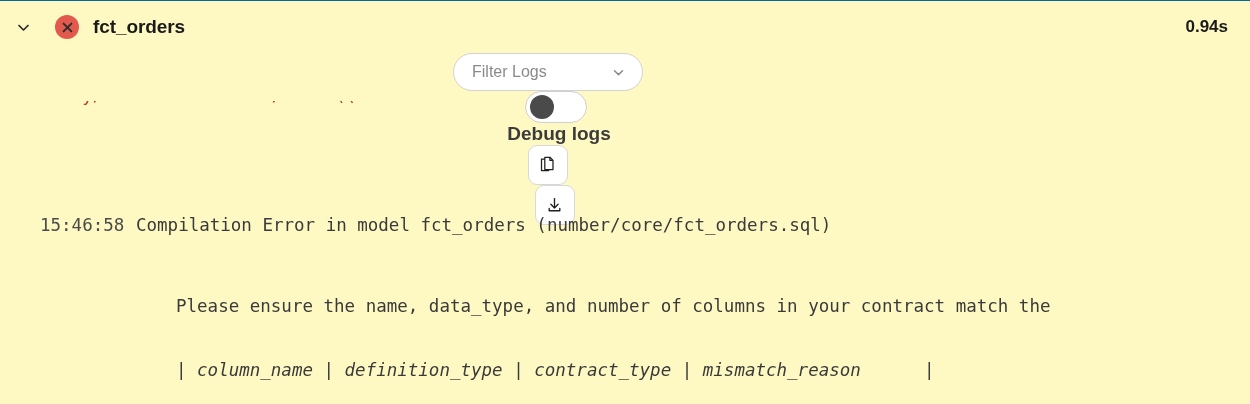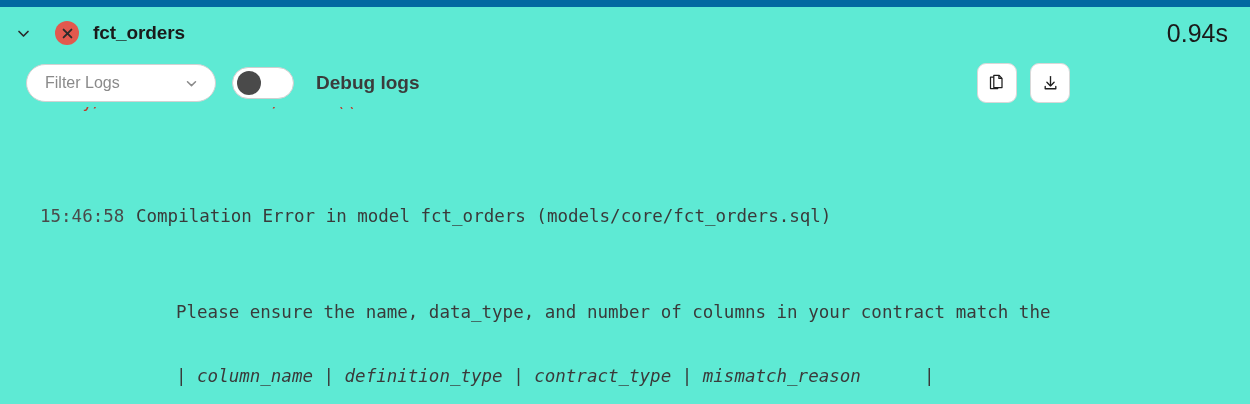--- a/index.html
+++ b/index.html
@@ -10,23 +10,23 @@
     width: 1250px;
     height: 404px;
     background: #ffffff;
     font-family: "Liberation Sans", sans-serif;
     -webkit-font-smoothing: antialiased;
   }
   .panel {
     position: relative;
     width: 1250px;
     height: 404px;
-    background: #5eead4;
+    background: #fef9c3;
     overflow: hidden;
-    border-top: 7px solid #0369a1;
+    border-top: 1px solid #0369a1;
   }
 
   
   .header {
     position: absolute;
     left: 0; top: 0;
     width: 1250px;
     height: 52px;
     display: flex;
     align-items: center;
@@ -52,35 +52,36 @@
   .node-title {
     margin-left: 14px;
     font-size: 19px;
     font-weight: bold;
     color: #1a1a1a;
     letter-spacing: -0.1px;
     white-space: nowrap;
   }
   .spacer { flex: 1 1 auto; }
   .duration {
-    font-size: 25px;
-    font-weight: normal;
+    font-size: 17px;
+    font-weight: bold;
     color: #1a1a1a;
     white-space: nowrap;
   }
 
   
   .toolbar {
     position: absolute;
     left: 0; top: 52px;
     width: 1092px;
     height: 48px;
     display: flex;
     align-items: center;
     padding: 0 22px 0 26px;
+    flex-direction: column;
   }
   .filter-select {
     width: 190px;
     height: 38px;
     border: 1px solid #d2d2d2;
     border-radius: 19px;
     background: #ffffff;
     display: flex;
     align-items: center;
     padding: 0 16px 0 18px;
@@ -158,20 +159,21 @@
     position: absolute;
     left: 0; top: 29px;
     width: 1250px;
   }
   .log-line { display: block; height: 32px; }
   .ts {
     display: inline-block;
     width: 136px;
     padding-left: 40px;
     color: #4a4a4a;
+    margin-top: 15px;
   }
   .msg-indent { display: inline-block; width: 176px; }
   .log-table {
     position: absolute;
     left: 0; top: 189px;
     width: 1250px;
     padding-left: 176px;
   }
   .tbl-line { display: block; height: 32px; font-style: italic; }
 </style>
@@ -233,21 +235,21 @@
         <path d="M4.2 12.4 v2.3 h10.6 v-2.3" fill="none" stroke="#1f1f1f" stroke-width="1.35" stroke-linecap="round" stroke-linejoin="round"></path>
       </svg>
     </button>
   </div>
 
   <div class="log-body">
 
     <div class="log-clipped">retry/ 13:46 ... 13:46/ ... ((5.</div>
 
     <div class="log-entry">
-      <span class="log-line"><span class="ts">15:46:58</span><span>Compilation Error in model fct_orders (models/core/fct_orders.sql)</span></span>
+      <span class="log-line"><span class="ts">15:46:58</span><span>Compilation Error in model fct_orders (number/core/fct_orders.sql)</span></span>
       <span class="log-line"><span class="msg-indent"></span><span>Please ensure the name, data_type, and number of columns in your contract match the</span></span>
       
     </div>
 
     <div class="log-table">
       <span class="tbl-line">| column_name | definition_type | contract_type | mismatch_reason      |</span>
       
       
     </div>
   </div>

